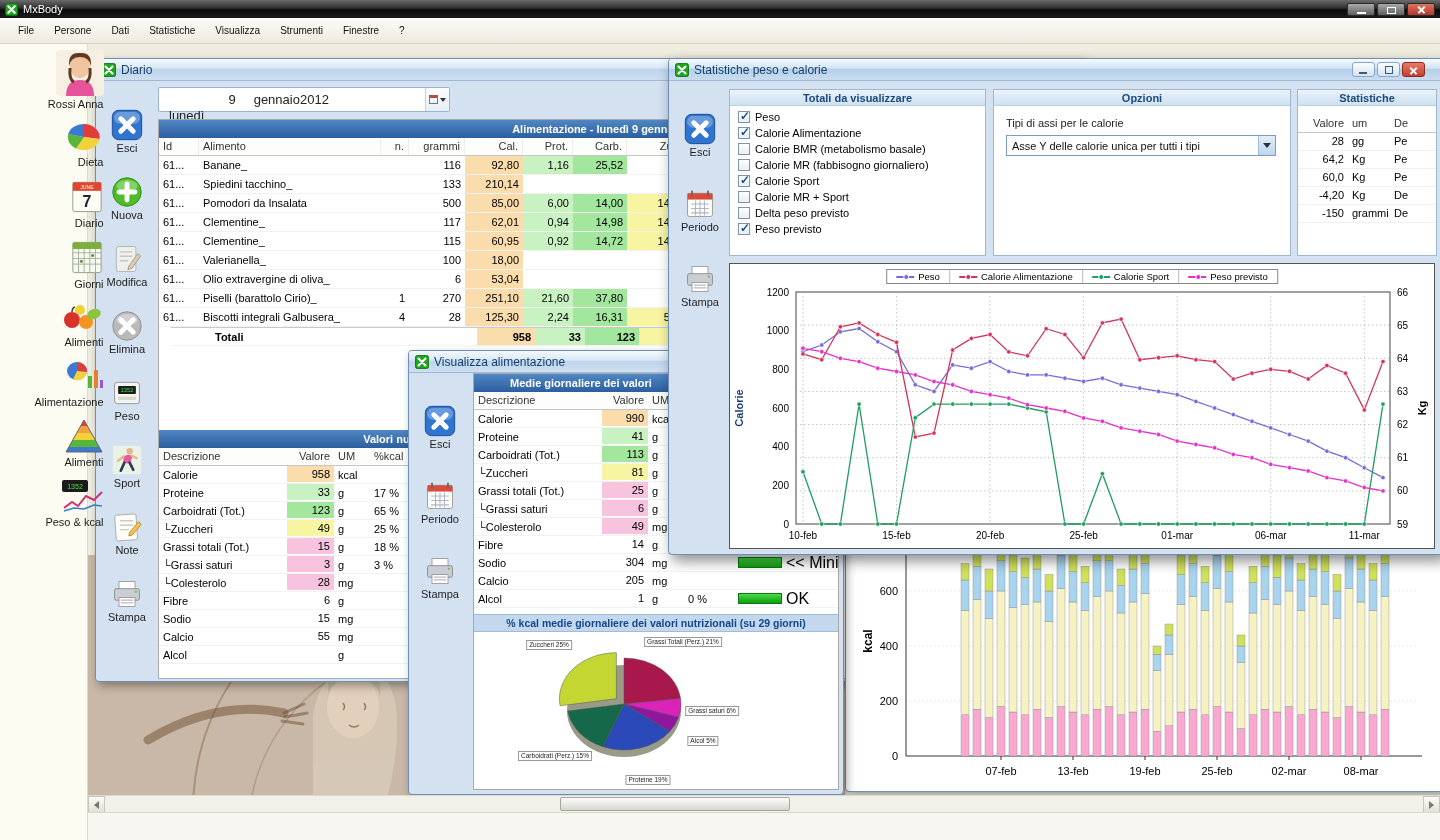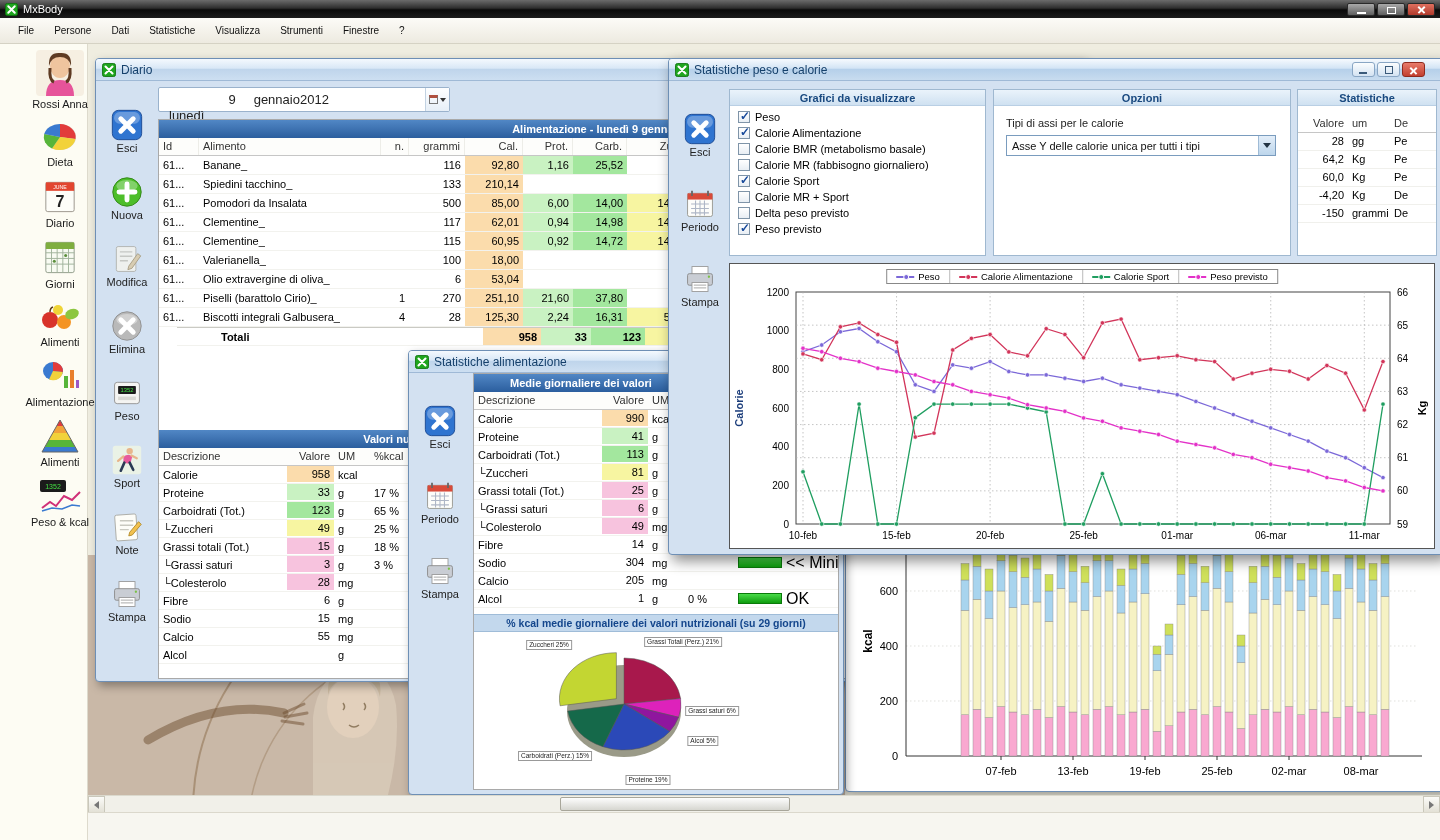--- a/index.html
+++ b/index.html
@@ -22,21 +22,21 @@
 .g-x1{transform:rotate(45deg);} .g-x2{transform:rotate(-45deg);}
 
 .menubar{position:absolute;left:0;top:18px;right:0;height:26px;z-index:39;
  background:linear-gradient(#FCFBF7,#EDEAE0);border-bottom:1px solid #D5D2C4;
  display:flex;align-items:center;padding-left:8px;}
 .mitem{font-size:10px;color:#111;padding:4px 10px;}
 
 .sidebar{position:absolute;left:0;top:44px;width:88px;bottom:0;z-index:38;
  background:#FDFCF3;border-right:1px solid #DDDACC;display:flex;flex-direction:column;
  align-items:center;padding-top:3px;}
-.sbitem{display:flex;flex-direction:column;align-items:center;width:100%;padding:3px 0 7px;margin-left:33px;}
+.sbitem{display:flex;flex-direction:column;align-items:flex-end;width:100%;padding:3px 0 7px;margin-left:33px;}
 .sbicon svg{display:block;}
 .sblabel{font-size:11px;color:#1a1a1a;margin-top:2px;text-align:center;line-height:12px;}
 
 .bgart{position:absolute;left:88px;top:555px;z-index:1;}
 
 
 .win{position:absolute;background:#D3E1F1;border:1px solid #6E8FB5;border-radius:4px;
  box-shadow:3px 4px 10px rgba(0,0,0,.35);}
 .wtitle{height:22px;border-radius:3px 3px 0 0;display:flex;align-items:center;gap:5px;padding:0 6px;
  background:linear-gradient(#F4F9FE,#D8E7F6 45%,#BED4EB 46%,#CDDFF1);border-bottom:1px solid #9FB9D6;}
@@ -74,21 +74,21 @@
 .fhead{position:absolute;top:18px;left:0;width:905px;height:18px;border-bottom:1px solid #C6C6C6;color:#333;background:#FDFDFB;}
 .fhead>div{padding:2px 4px;border-right:1px solid #EDEDE8;}
 #food-rows{position:absolute;top:36px;left:0;width:905px;}
 .frow{height:19px;border-bottom:1px solid #F2F2EE;}
 .frow>div{padding:0 4px;display:flex;align-items:center;overflow:hidden;white-space:nowrap;}
 .num{justify-content:flex-end;text-align:right;}
 .cc-cal.num:not(:empty){background:#FBDCAC;}
 .cc-prot.num:not(:empty){background:#C9F2C2;}
 .cc-carb.num:not(:empty){background:#A3E79E;}
 .cc-zuc.num:not(:empty){background:#F7F5A1;}
-#food-totals{position:absolute;top:207px;left:18px;width:905px;}
+#food-totals{position:absolute;top:207px;left:12px;width:905px;}
 .trow{font-weight:bold;border-top:1px solid #CACAC4;}
 .b-valori{position:absolute;top:310px;left:0;width:500px;}
 .vhead,.vrow{display:grid;grid-template-columns:128px 47px 36px 51px 1fr;font-size:11px;}
 .vhead{position:absolute;top:328px;left:0;width:500px;height:18px;border-bottom:1px solid #C6C6C6;color:#333;background:#FDFDFB;}
 .vhead>div{padding:2px 4px;}
 #valori-rows{position:absolute;top:346px;left:0;width:500px;}
 .vrow{height:18px;border-bottom:1px solid #F2F2EE;}
 .vrow>div{padding:0 4px;display:flex;align-items:center;white-space:nowrap;overflow:hidden;}
 .vcell{justify-content:flex-end;border-bottom:1px solid #fff;}
 .peach{background:#FBDCAC;} .lgreen{background:#C9F2C2;} .green{background:#A3E79E;}
@@ -824,21 +824,21 @@
   </div>
 
   <div class="win statalim">
     <div class="wtitle">
       <span class="wicon">
           <svg viewBox="0 0 16 16">
             <rect x="0.5" y="0.5" width="15" height="15" rx="2.5" fill="#1EA51E" stroke="#0C700C"></rect>
             <path d="M4 4 L12 12 M12 4 L4 12" stroke="#fff" stroke-width="2.4" stroke-linecap="round"></path>
           </svg>
         </span>
-      <span class="wt">Statistiche alimentazione</span>
+      <span class="wt">Visualizza alimentazione</span>
     </div>
     <div class="vtoolbar" id="alim-toolbar">
         <div class="dtb">
           <span class="tbicon">
             <svg viewBox="0 0 36 36">
               <rect x="1.5" y="1.5" width="33" height="33" rx="7" fill="#2F74D0" stroke="#17458F"></rect>
               <rect x="3.5" y="3.5" width="29" height="13" rx="6" fill="#fff" opacity=".28"></rect>
               <path d="M11 11 L25 25 M25 11 L11 25" stroke="#fff" stroke-width="5.5" stroke-linecap="round"></path>
             </svg>
           </span>
@@ -1037,21 +1037,21 @@
               <rect x="9" y="22" width="18" height="10" fill="#fff" stroke="#999"></rect>
               <path d="M11 25 H25 M11 28 H25" stroke="#BBB" stroke-width="1.4"></path>
               <circle cx="28" cy="15.5" r="1.3" fill="#7AC143"></circle>
             </svg>
           </span>
           <span class="tblabel">Stampa</span>
         </div>
       </div>
 
     <div class="group g1">
-      <div class="ghead">Grafici da visualizzare</div>
+      <div class="ghead">Totali da visualizzare</div>
       <div id="grafici-list">
           <div class="cbrow">
             <span class="cb on"></span>
             <span class="cblabel">Peso</span>
           </div>
           <div class="cbrow">
             <span class="cb on"></span>
             <span class="cblabel">Calorie Alimentazione</span>
           </div>
           <div class="cbrow">

